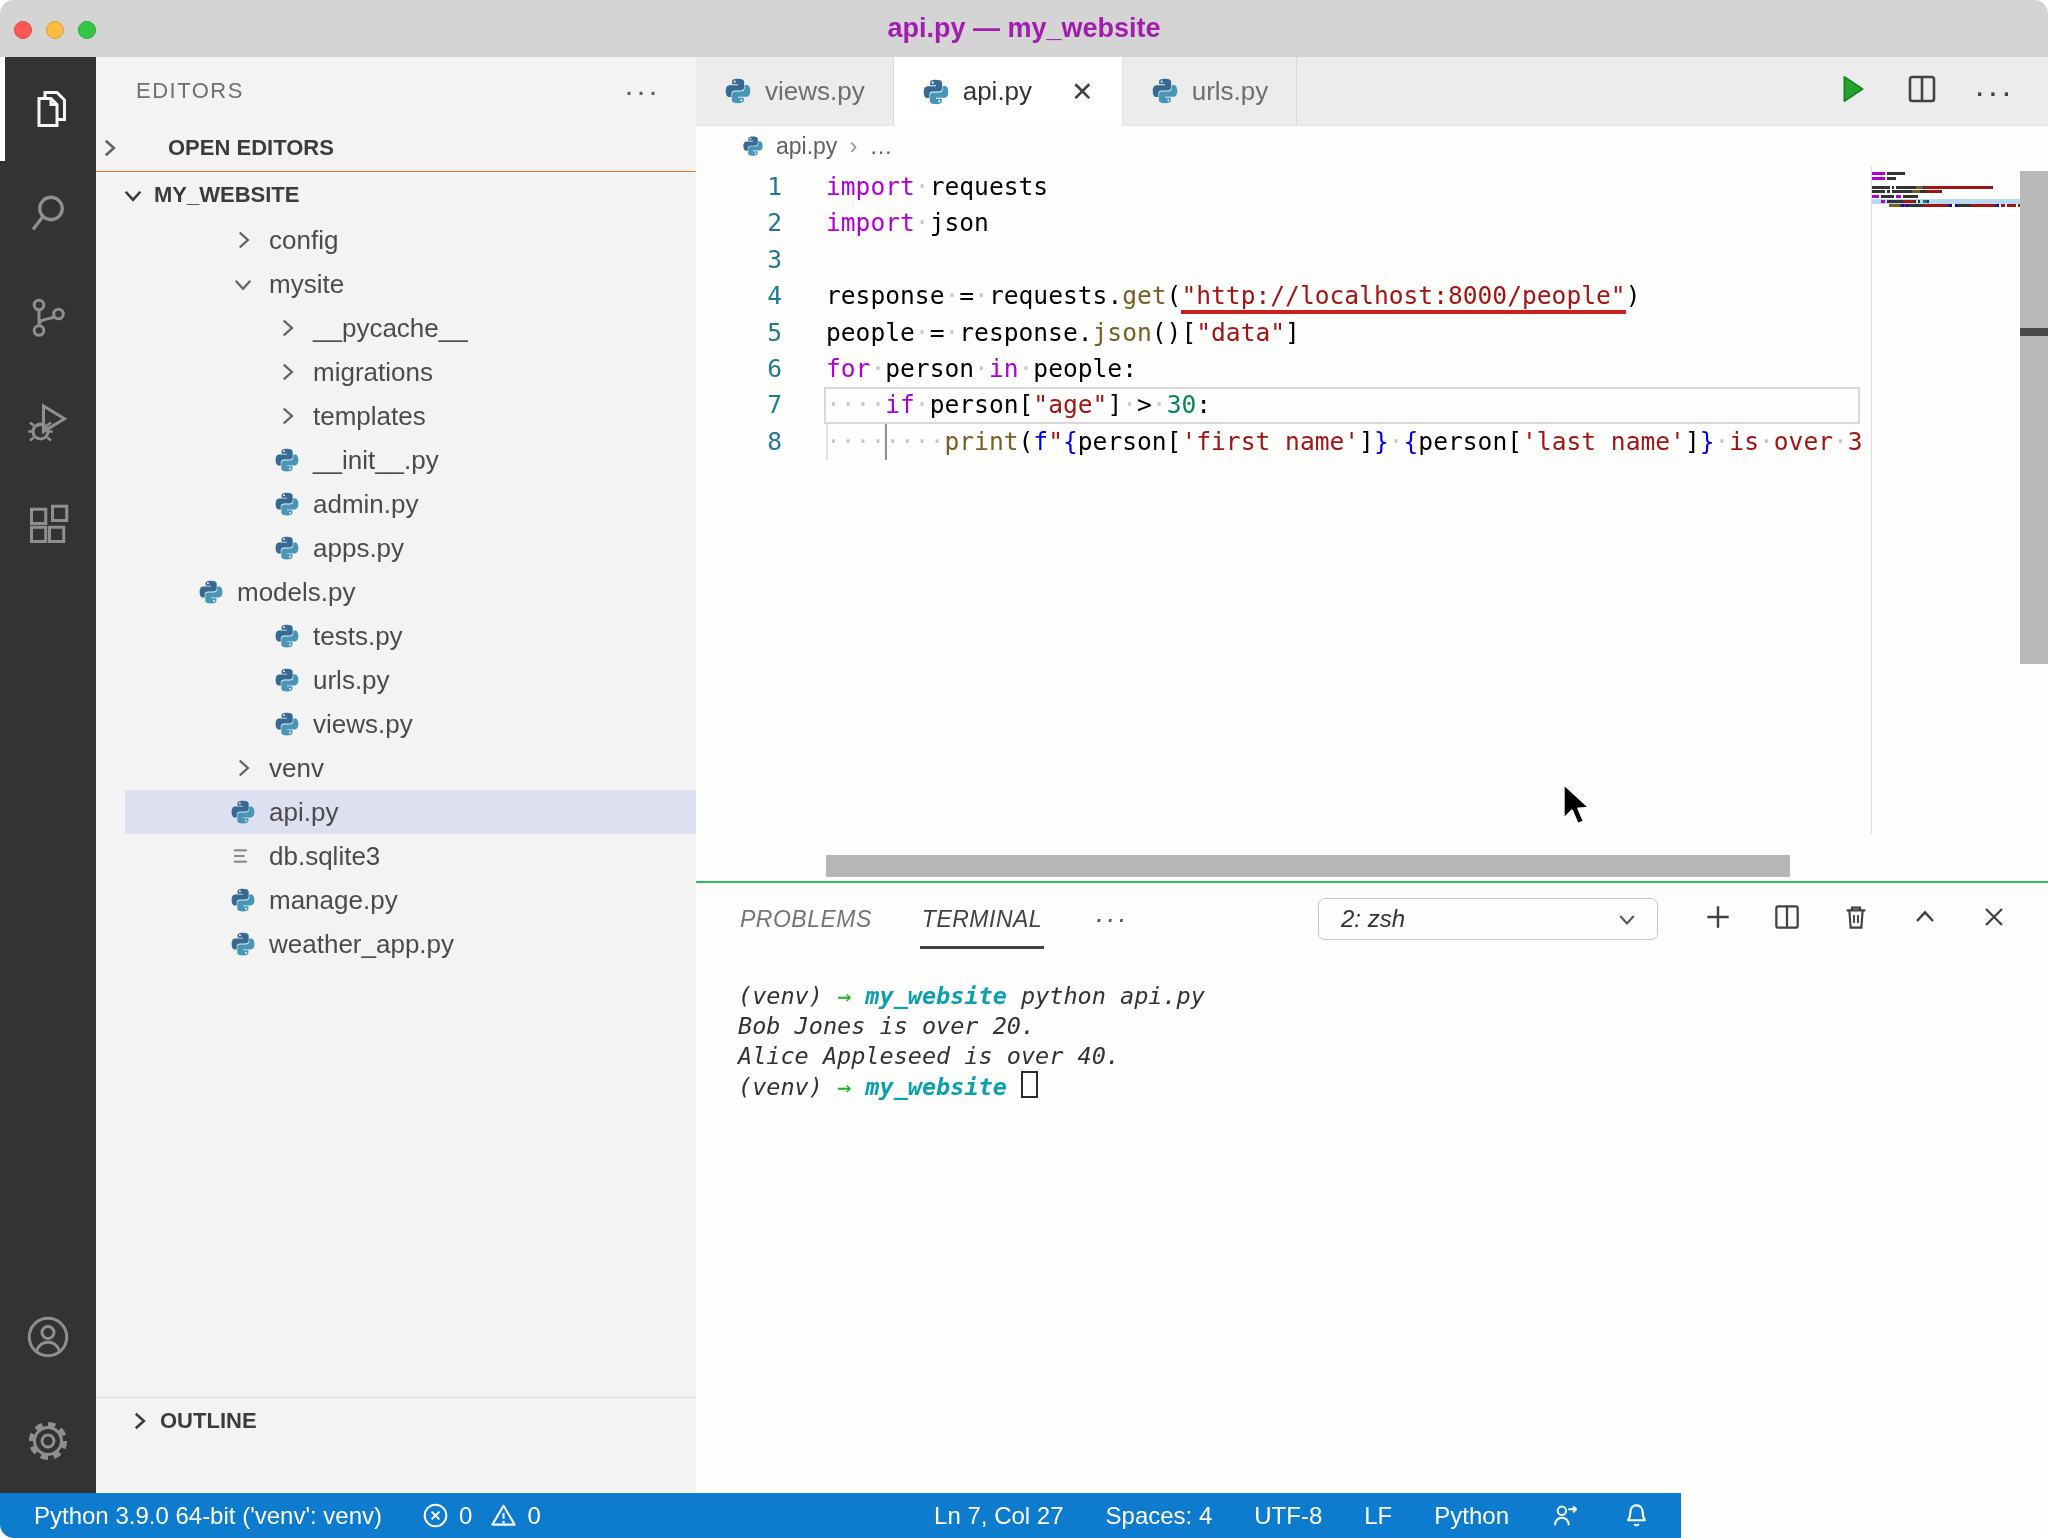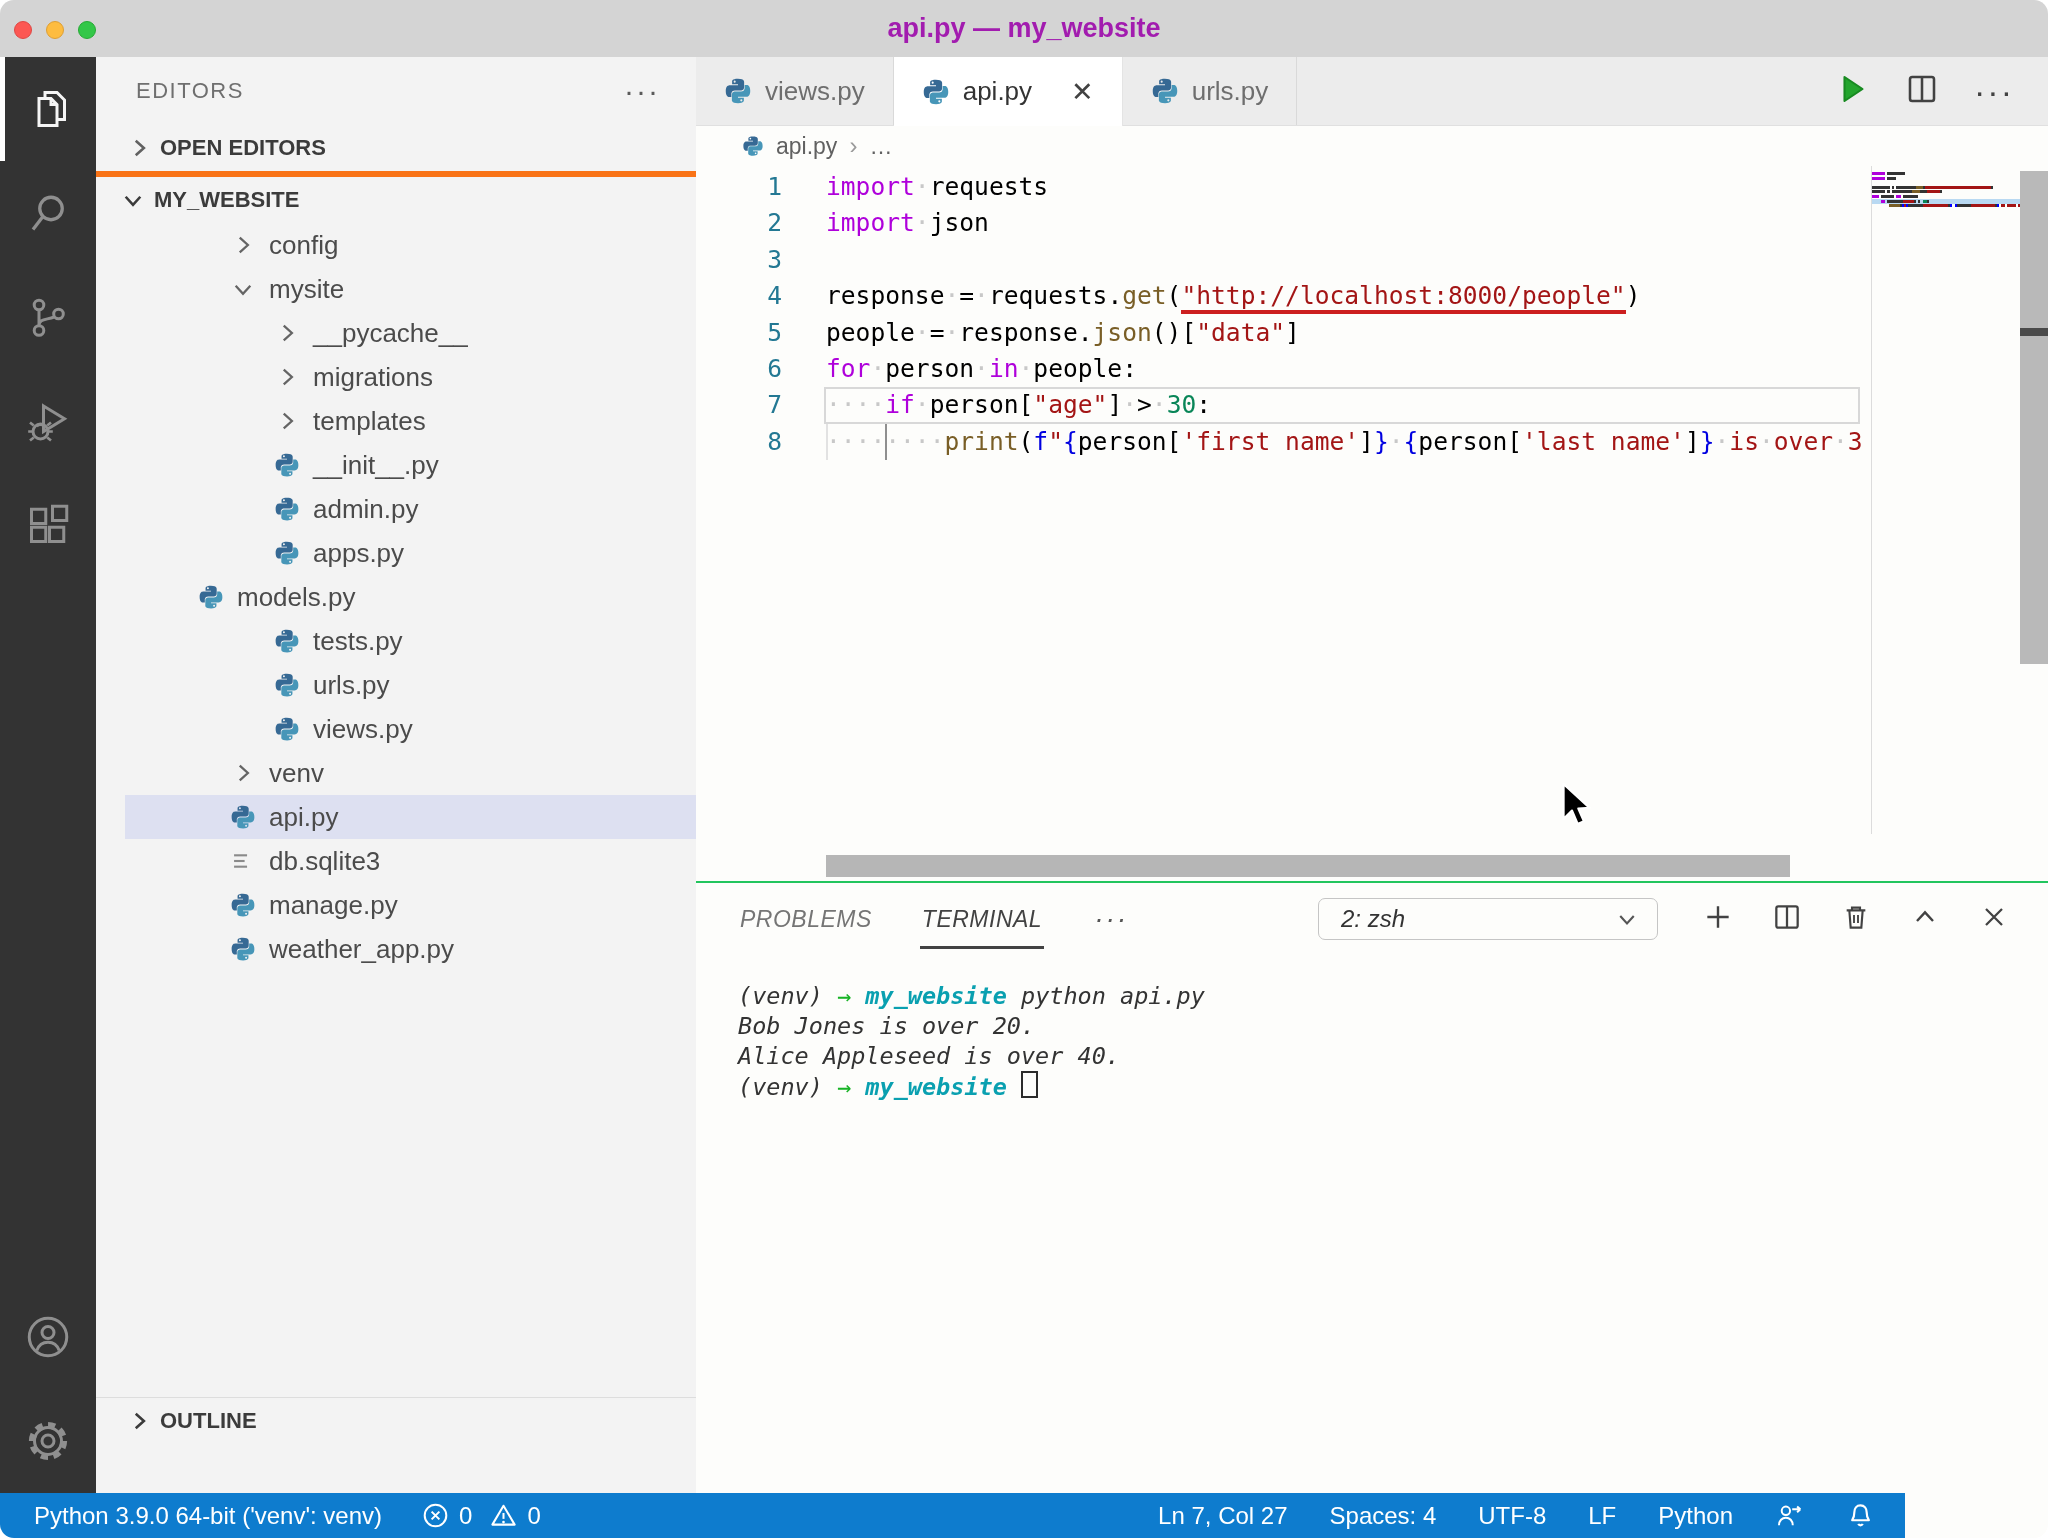--- a/index.html
+++ b/index.html
@@ -15,21 +15,21 @@
   .ab-item{position:relative;width:96px;height:104px;display:flex;align-items:center;justify-content:center;}
   .ab-item svg{width:48px;height:48px;}
   .ab-item.active::before{content:"";position:absolute;left:0;top:0;width:5px;height:104px;background:#ffffff;}
   #ab-bottom{position:absolute;left:0;bottom:0;width:96px;}
   
   #sidebar{position:absolute;left:96px;top:57px;width:600px;height:1436px;background:#f3f3f3;border-right:1px solid #e2e2e2;}
   #sb-header{height:68px;display:flex;align-items:center;padding:0 36px 0 40px;color:#6f6f6f;
     font-size:22px;letter-spacing:1.5px;}
   #sb-header .more{margin-left:auto;font-size:30px;color:#5a5a5a;letter-spacing:2px;}
   .sb-section{height:46px;display:flex;align-items:center;font-weight:700;font-size:22px;color:#3b3b3b;}
-  #open-editors{border-bottom:6px solid #f97316;padding-left:30px;}
+  #open-editors{border-bottom:1px solid #f97316;gap:38px;}
   #workspace-row{padding-left:24px;}
   .sb-chev{width:26px;height:26px;margin-right:8px;flex:0 0 auto;}
   #outline-row{position:absolute;left:0;bottom:50px;width:600px;border-top:1px solid #ddd;padding-left:30px;box-sizing:border-box;}
   .trow{height:44px;display:flex;align-items:center;font-size:26px;color:#4b4b4b;margin-left:29px;}
   .trow.selected{background:#dde0f1;}
   .trow .slot{width:28px;height:28px;margin-right:12px;flex:0 0 auto;display:flex;align-items:center;justify-content:center;}
   .trow .slot svg{width:26px;height:26px;}
   
   #editorcol{position:absolute;left:696px;top:57px;width:1352px;height:1436px;background:#fdfdfb;}
   #tabbar{height:68px;background:#ececec;display:flex;border-bottom:1px solid #e0e0e0;}
@@ -80,21 +80,21 @@
   #shell-select{margin-left:auto;width:340px;height:42px;border:1px solid #c5c5c5;border-radius:7px;
     display:flex;align-items:center;padding:0 18px 0 22px;font-size:24px;color:#333;box-sizing:border-box;background:#fdfdfb;}
   #shell-select svg{margin-left:auto;width:24px;height:24px;}
   #panel-actions{display:flex;align-items:center;gap:37px;margin-left:44px;}
   #panel-actions svg{width:32px;height:32px;}
   #terminal{padding:26px 0 0 42px;font-family:"DejaVu Sans Mono",monospace;font-size:23.5px;line-height:30px;color:#333;}
   .t-green{color:#17b325;}
   .t-cyan{color:#0aa0b0;font-weight:bold;}
   .t-cursor{display:inline-block;width:13px;height:23px;border:2px solid #2b2b2b;vertical-align:-3px;}
   
-  #statusbar{position:absolute;left:0;top:1493px;width:1905px;height:45px;background:#0e7cce;color:#fff;
+  #statusbar{position:absolute;left:0;top:1493px;width:1681px;height:45px;background:#0e7cce;color:#fff;
     display:flex;align-items:center;font-size:24px;}
   #sb-left{display:flex;align-items:center;gap:40px;padding-left:34px;}
   #sb-right{display:flex;align-items:center;gap:42px;margin-left:auto;padding-right:30px;}
   .sb-item{display:flex;align-items:center;gap:10px;white-space:nowrap;}
   .sb-item svg{width:27px;height:27px;}
   #cursor-arrow{position:absolute;left:1552px;top:781px;width:40px;height:48px;z-index:50;}
 </style>
 </head>
 <body>
 

